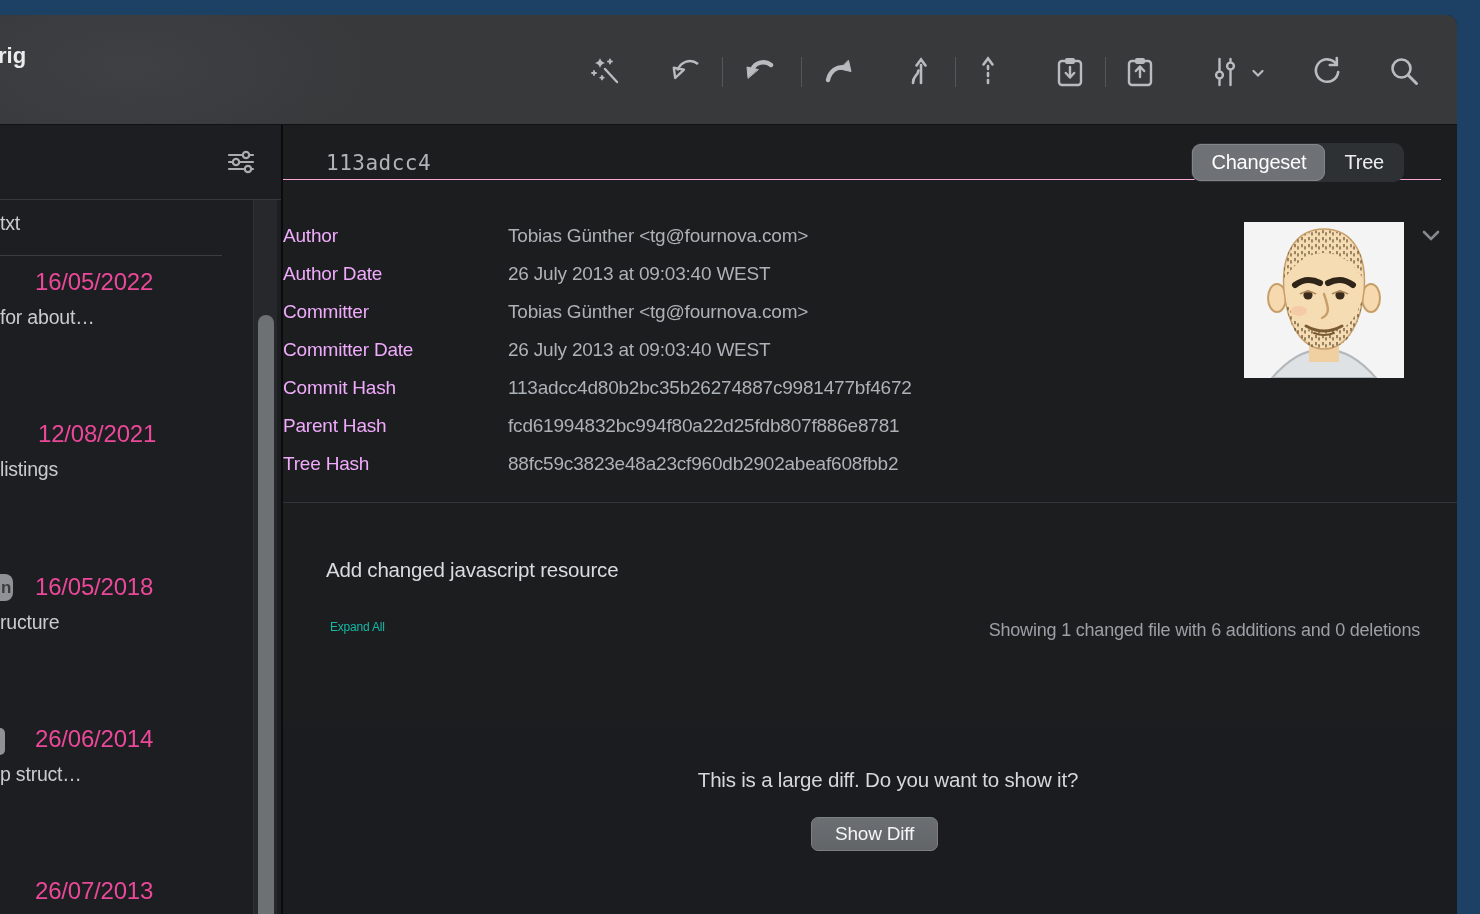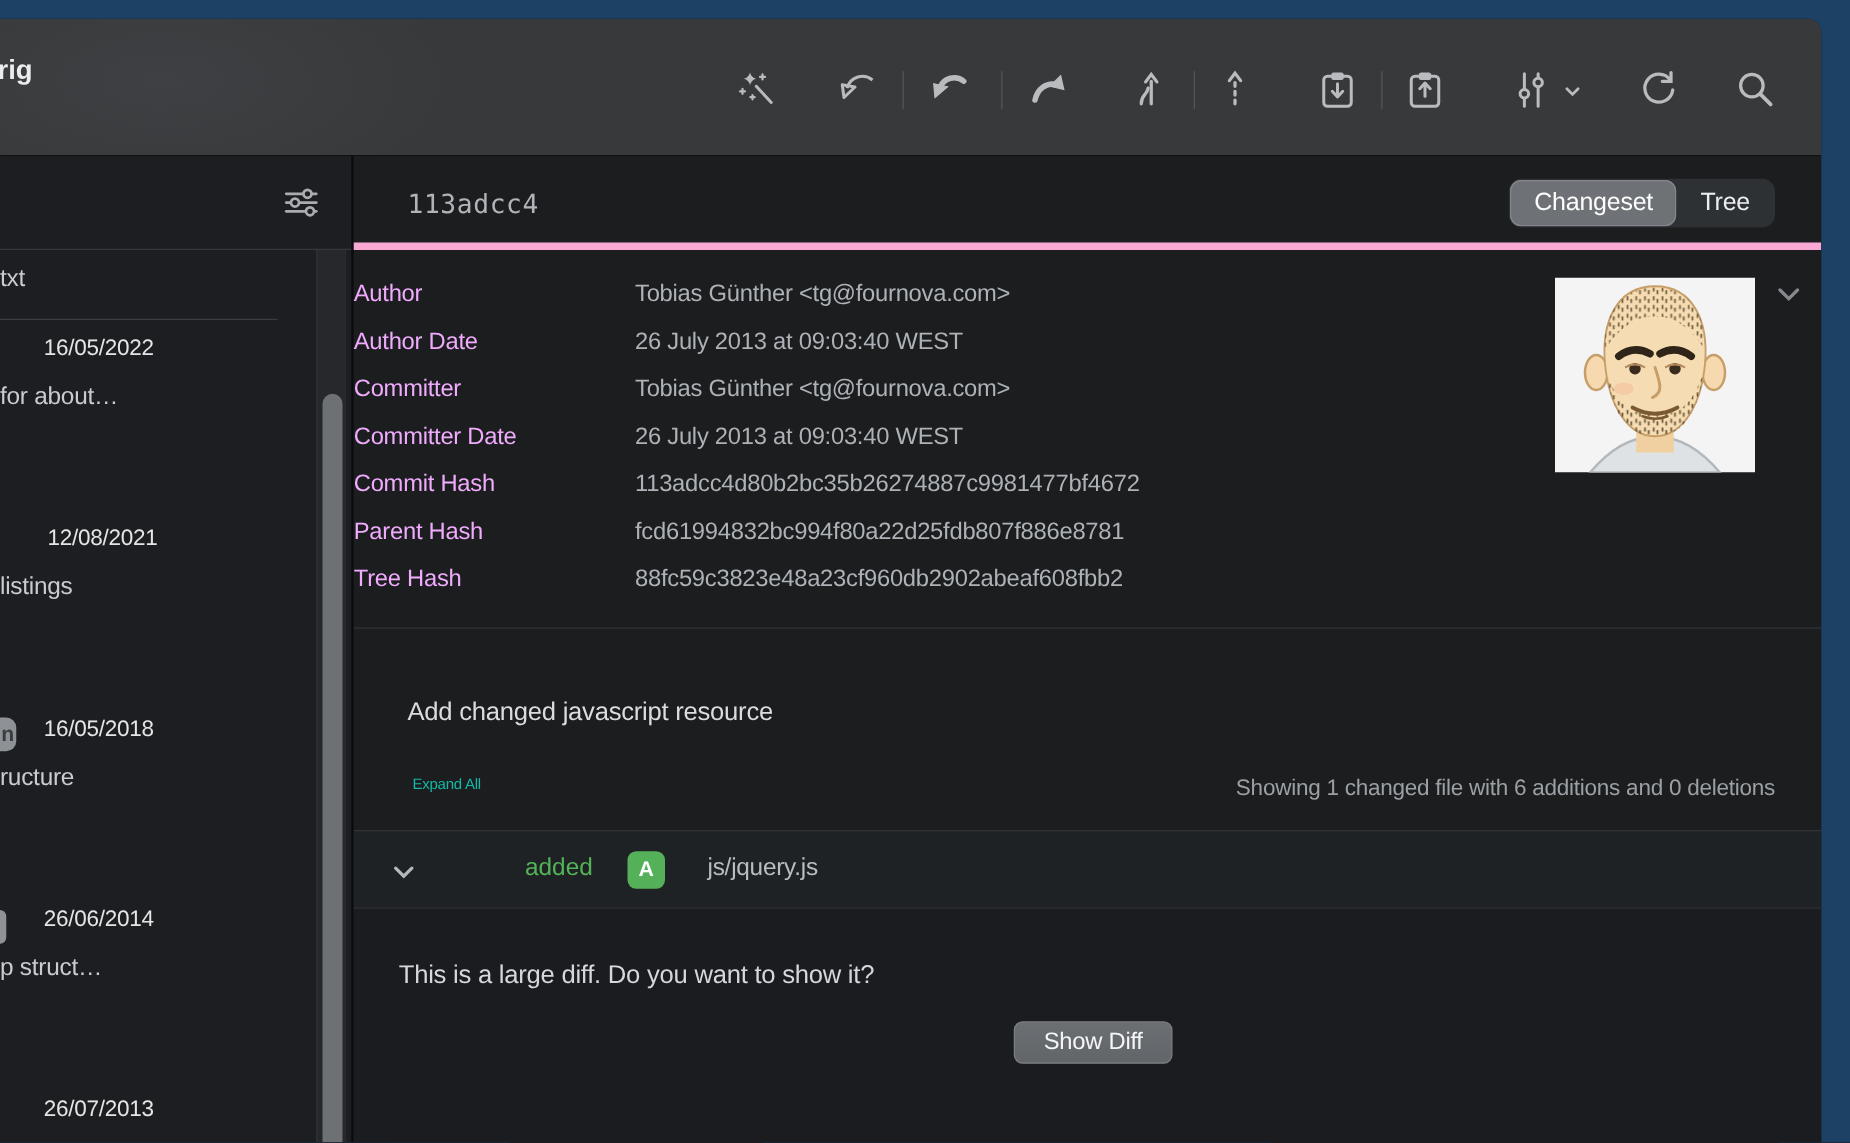--- a/index.html
+++ b/index.html
@@ -46,42 +46,42 @@
     border-bottom:1px solid #35383b;
   }
   .filter-btn { position:absolute; left:226px; top:22px; width:30px; height:30px; color:#a9adb1; }
   .commit-list { position:absolute; left:0; top:75px; right:0; bottom:0; overflow:hidden; }
   .c-msg {
     position:absolute; left:0; white-space:nowrap;
     font-size:19.5px; color:#c8ccd0; letter-spacing:-0.2px;
   }
   .c-date {
     position:absolute; white-space:nowrap;
-    font-size:18px; color:#e5e5e5; letter-spacing:-0.2px;
+    font-size:24px; color:#ec4899; letter-spacing:-0.2px;
   }
   .c-sep { position:absolute; left:0; width:222px; height:1px; background:#3a3d41; }
   .c-badge {
     position:absolute; left:0; height:27px; background:#8e9296;
     border-top-right-radius:8px; border-bottom-right-radius:8px;
     color:#3a3d40; font-size:17px; font-weight:700; overflow:hidden;
     display:flex; align-items:center; padding-left:1px;
   }
   .scroll-track {
     position:absolute; left:253px; top:0; bottom:0; width:24px;
     background:#26282b; border-left:1px solid #303336;
   }
   .scroll-thumb {
     position:absolute; left:4px; top:115px; bottom:-10px; width:16px;
     background:#6d7174; border-radius:8px;
   }
   .panel-divider { position:absolute; left:281px; top:110px; width:2px; bottom:0; background:#0a0b0c; }
 
   
   .main { position:absolute; left:283px; top:110px; right:0; bottom:0; background:#1b1d1f; }
-  .main-header { position:absolute; left:0; top:0; right:0; height:75px; border-bottom:6px solid #f9a8d4; }
+  .main-header { position:absolute; left:0; top:0; right:16px; height:55px; border-bottom:1px solid #f9a8d4; }
   .commit-hash {
     position:absolute; left:43px; top:26px;
     font-family:"DejaVu Sans Mono", monospace; font-size:21px; color:#b0b4b9; letter-spacing:0.5px;
   }
   .view-toggle {
     position:absolute; right:37px; top:18px; height:39px;
     background:#2d3134; border-radius:10px; display:flex; align-items:center; padding:1px;
   }
   .seg { font-size:20px; color:#eceef0; padding:13px 19px; height:37px; display:flex; align-items:center; border-radius:9px; letter-spacing:-0.2px; }
   .seg.selected { background:#6e7276; box-shadow:inset 0 0 0 1px #82868a; color:#fdfdfe; font-weight:500; }
@@ -110,21 +110,21 @@
   .file-status { position:absolute; left:137px; top:18px; font-size:19.5px; color:#53b457; }
   .file-badge {
     position:absolute; left:219px; top:16px; width:30px; height:30px;
     background:#55b159; border-radius:7px; color:#fff; font-size:17px; font-weight:700;
     display:flex; align-items:center; justify-content:center;
   }
   .file-path { position:absolute; left:283px; top:18px; font-size:19.5px; color:#b9bdc2; letter-spacing:-0.2px; }
 
   .diff-area { position:absolute; left:0; top:602px; right:0; bottom:0; background:#1a1c1f; }
   .diff-prompt {
-    position:absolute; left:0; right:0; top:41px; 
+    position:absolute; left:0; right:0; top:41px; text-align:center;
     font-size:20.5px; color:#d5d8db; letter-spacing:-0.2px; padding-left:36px;
   }
   .show-diff-btn {
     position:absolute; left:50%; margin-left:-59px; top:90px; height:34px; padding:0 23px;
     background:linear-gradient(#70747820, #00000015), #6a6e72;
     border:1px solid #7b7f83; border-radius:7px;
     color:#f4f5f6; font-size:19px; letter-spacing:-0.2px;
     display:flex; align-items:center; white-space:nowrap;
     font-family:"Liberation Sans", sans-serif;
   }
@@ -367,30 +367,20 @@
           </svg>
         </div>
       </div>
 
       <div class="msg-section">
         <div class="commit-subject">Add changed javascript resource</div>
         <div class="expand-all">Expand All</div>
         <div class="files-summary">Showing 1 changed file with 6 additions and 0 deletions</div>
       </div>
 
-      <div class="file-row">
-        <div class="file-chevron">
-          <svg viewBox="0 0 22 22" fill="none" stroke="currentColor" stroke-width="2.6" stroke-linecap="round">
-            <path d="M4.5 7.5 L11 14 L17.5 7.5"></path>
-          </svg>
-        </div>
-        <div class="file-status">added</div>
-        <div class="file-badge">A</div>
-        <div class="file-path">js/jquery.js</div>
-      </div>
 
       <div class="diff-area">
         <div class="diff-prompt">This is a large diff. Do you want to show it?</div>
         <div class="show-diff-btn">Show Diff</div>
       </div>
 
     </div>
   </div>
 </div>
 

